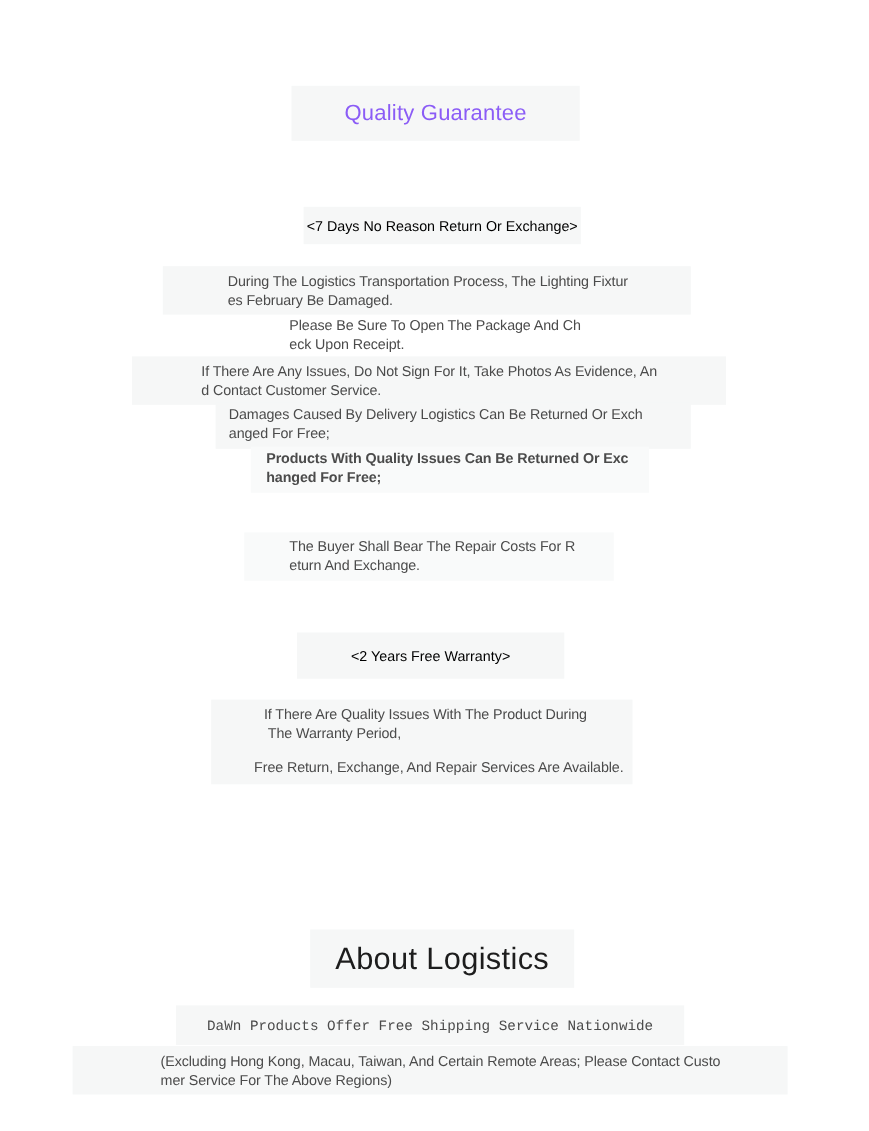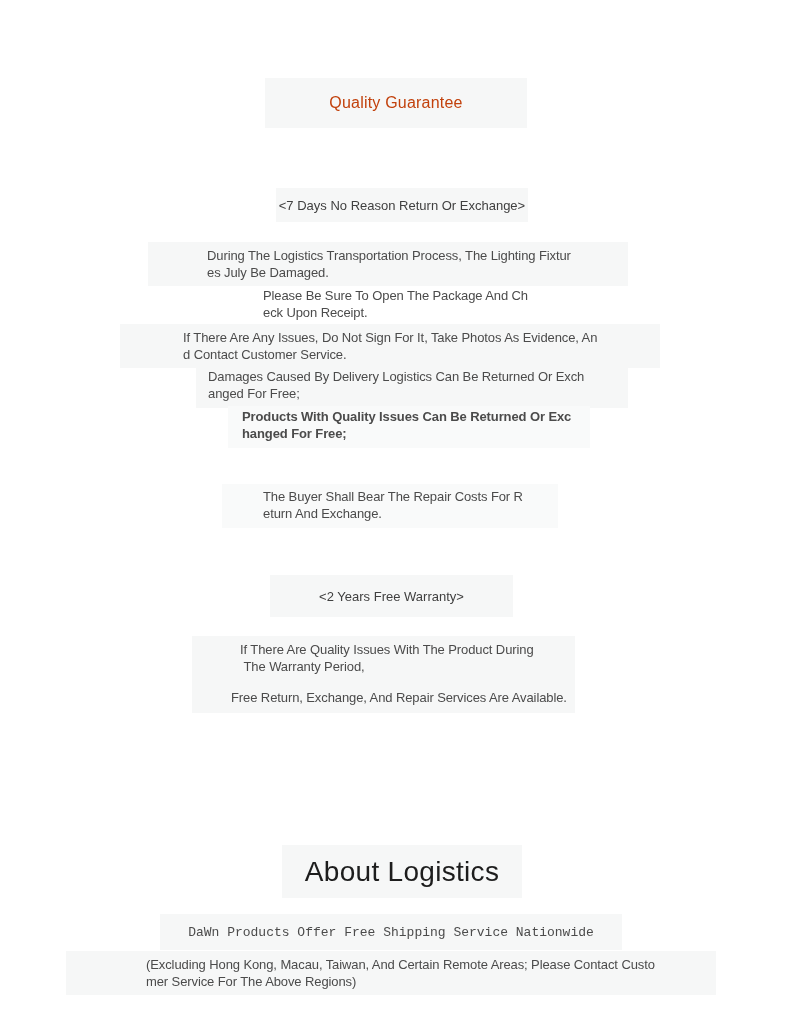--- a/index.html
+++ b/index.html
@@ -30,37 +30,37 @@
   .t-body {
     position: absolute;
     font-size: 13px;
     line-height: 17px;
     color: #4b4b4b;
     white-space: pre-wrap;
     letter-spacing: -0.1px;
   }
   .t-title1 {
     margin: 0;
-    font-size: 16px;
+    font-size: 20px;
     font-weight: 400;
-    color: #c2410c;
+    color: #8b5cf6;
     letter-spacing: 0.2px;
   }
   .t-title2 {
     margin: 0;
     font-size: 28px;
     font-weight: 400;
     color: #1d1d1d;
     letter-spacing: 0.3px;
   }
   .t-sub {
     margin: 0;
     font-size: 13px;
     font-weight: 400;
-    color: #404040;
+    color: #000000;
   }
   .t-big {
     margin: 0;
     font-size: 17px;
     font-weight: 400;
     color: #3e3e3e;
     letter-spacing: 0.1px;
   }
 </style>
 </head>
@@ -71,21 +71,21 @@
   <div class="patch flex-c" style="left:265px; top:78px; width:262px; height:50px;">
     <h1 class="t-title1">Quality Guarantee</h1>
   </div>
 
   <div class="patch flex-c" style="left:276px; top:188px; width:252px; height:34px;">
     <h2 class="t-sub">&lt;7 Days No Reason Return Or Exchange&gt;</h2>
   </div>
 
   <div class="patch" style="left:148px; top:242px; width:480px; height:44px;"></div>
   <div class="t-body" style="left:207px; top:247px;">During The Logistics Transportation Process, The Lighting Fixtur
-es July Be Damaged.</div>
+es February Be Damaged.</div>
 
   <div class="t-body" style="left:263px; top:287px;">Please Be Sure To Open The Package And Ch
 eck Upon Receipt.</div>
 
   <div class="patch" style="left:120px; top:324px; width:540px; height:44px;"></div>
   <div class="t-body" style="left:183px; top:329px;">If There Are Any Issues, Do Not Sign For It, Take Photos As Evidence, An
 d Contact Customer Service.</div>
 
   <div class="patch" style="left:196px; top:366px; width:432px; height:42px;"></div>
   <div class="t-body" style="left:208px; top:368px;">Damages Caused By Delivery Logistics Can Be Returned Or Exch

